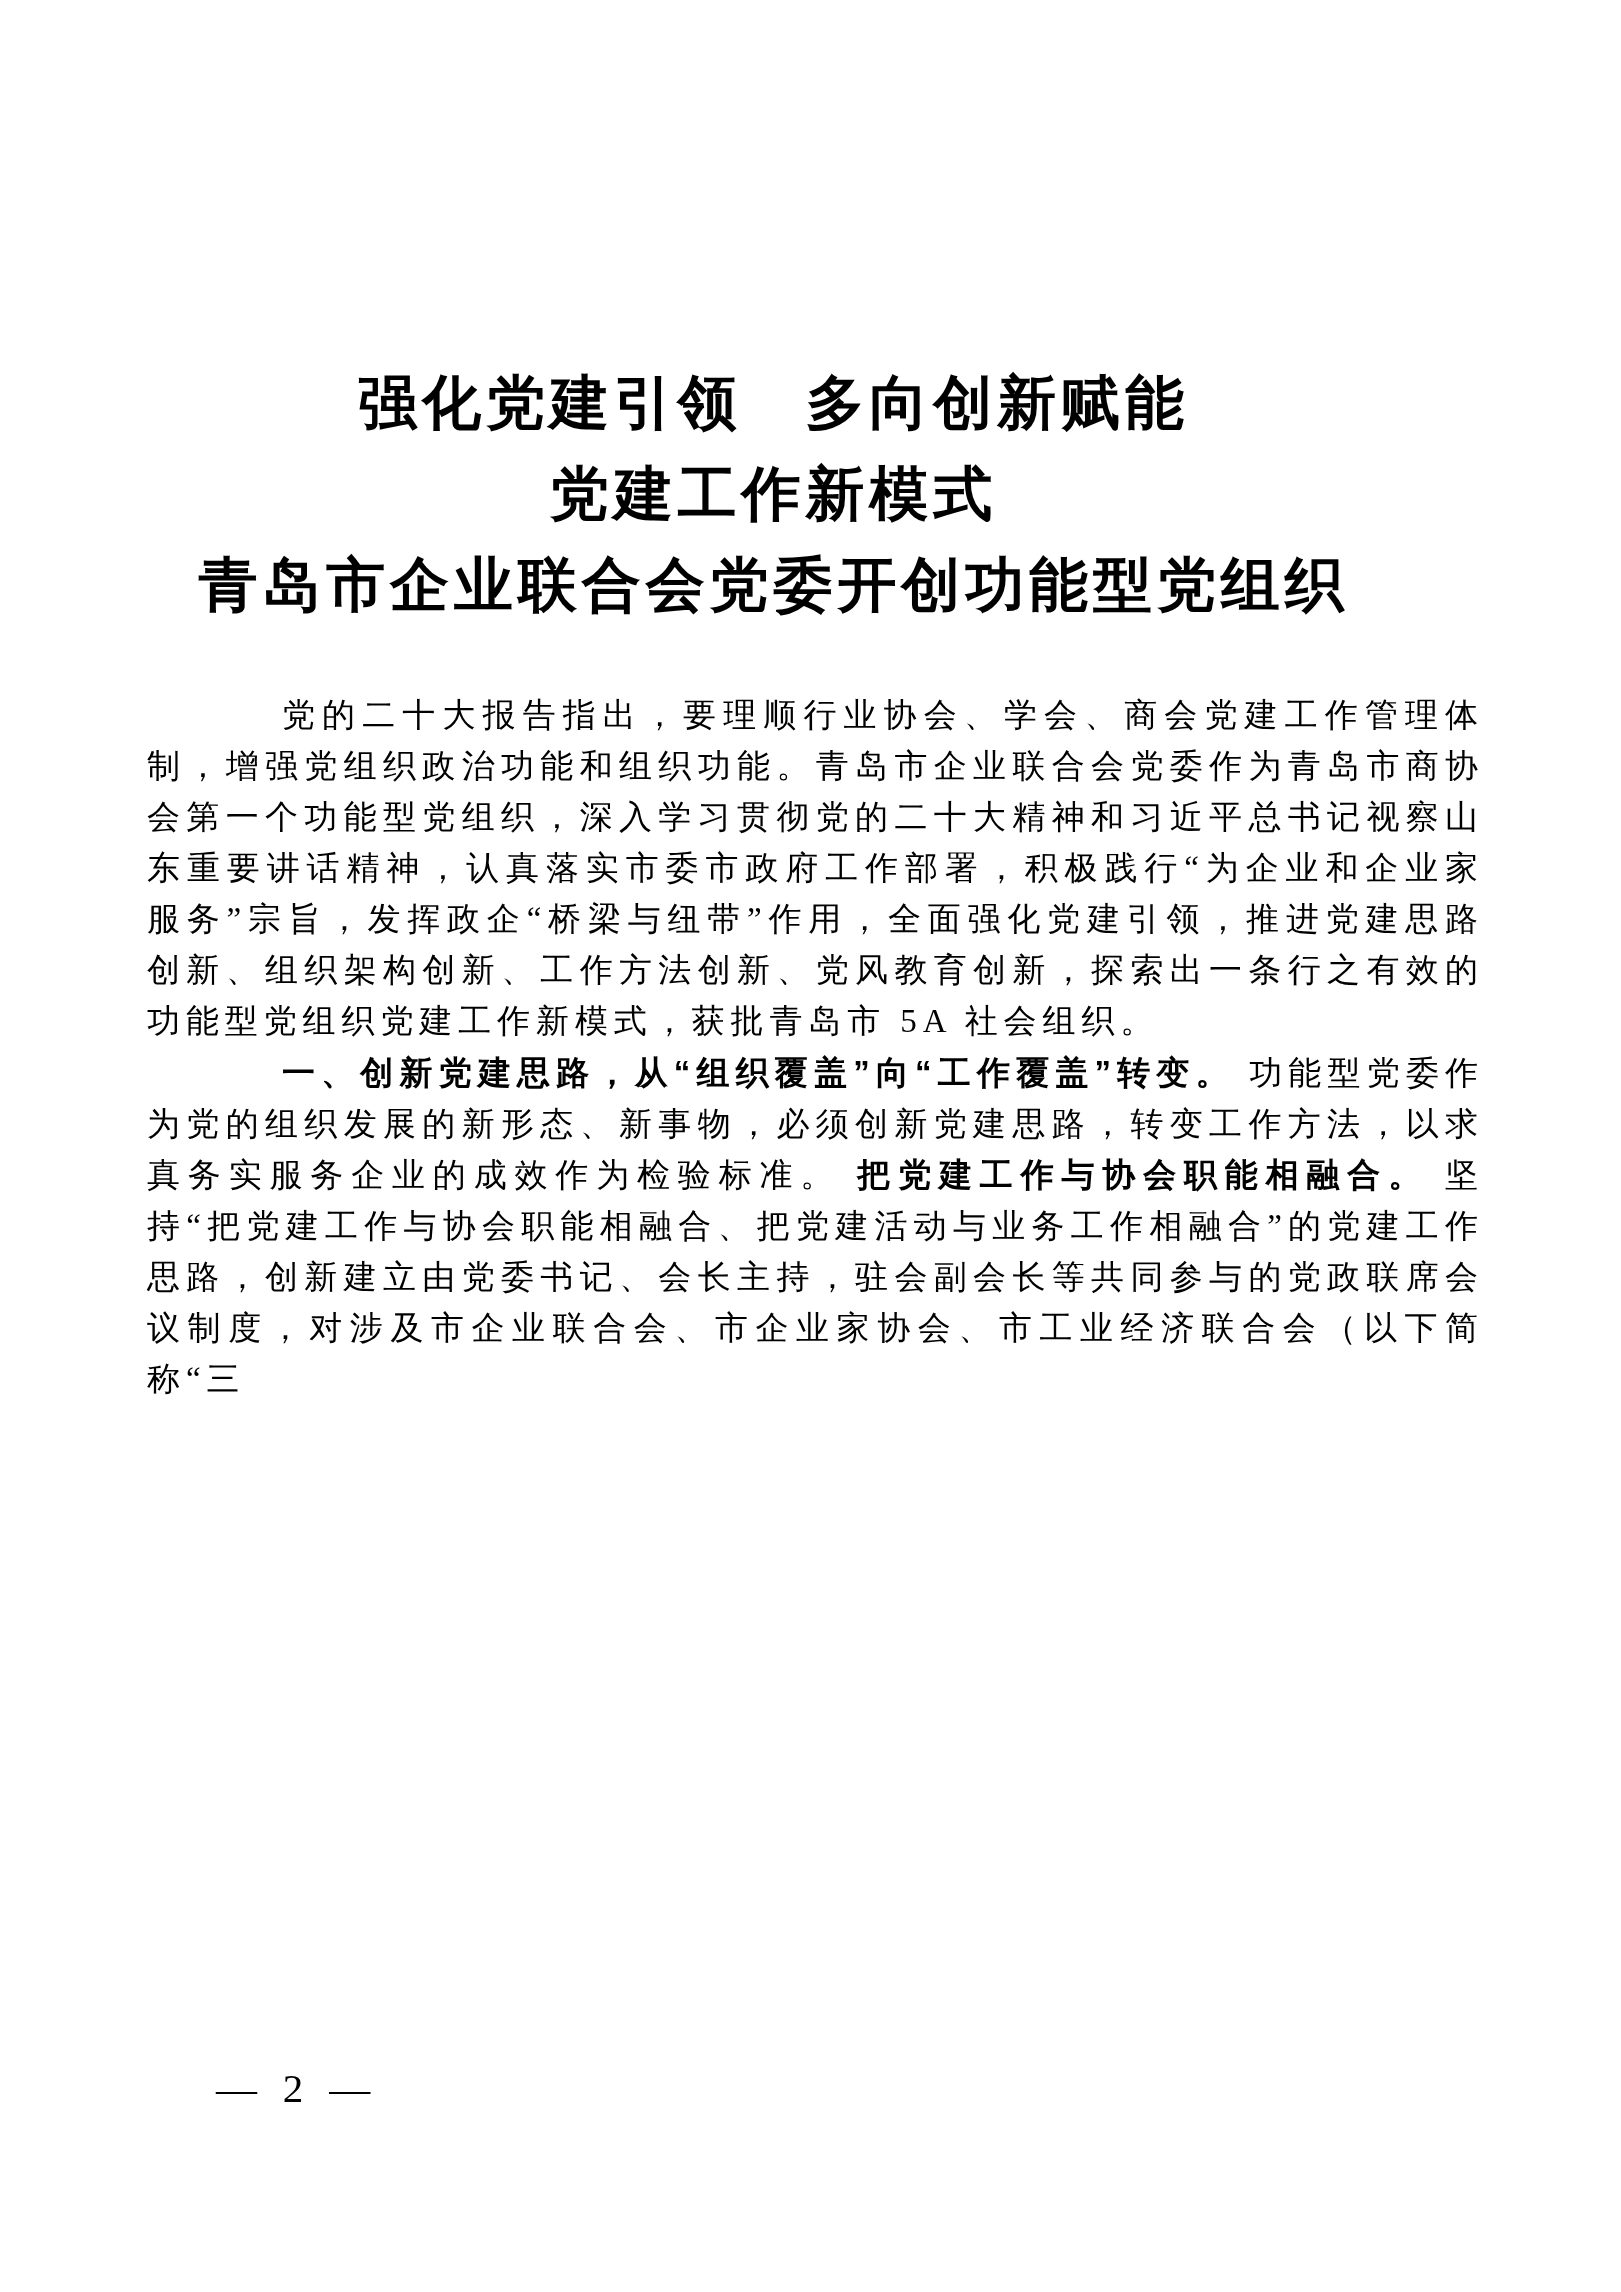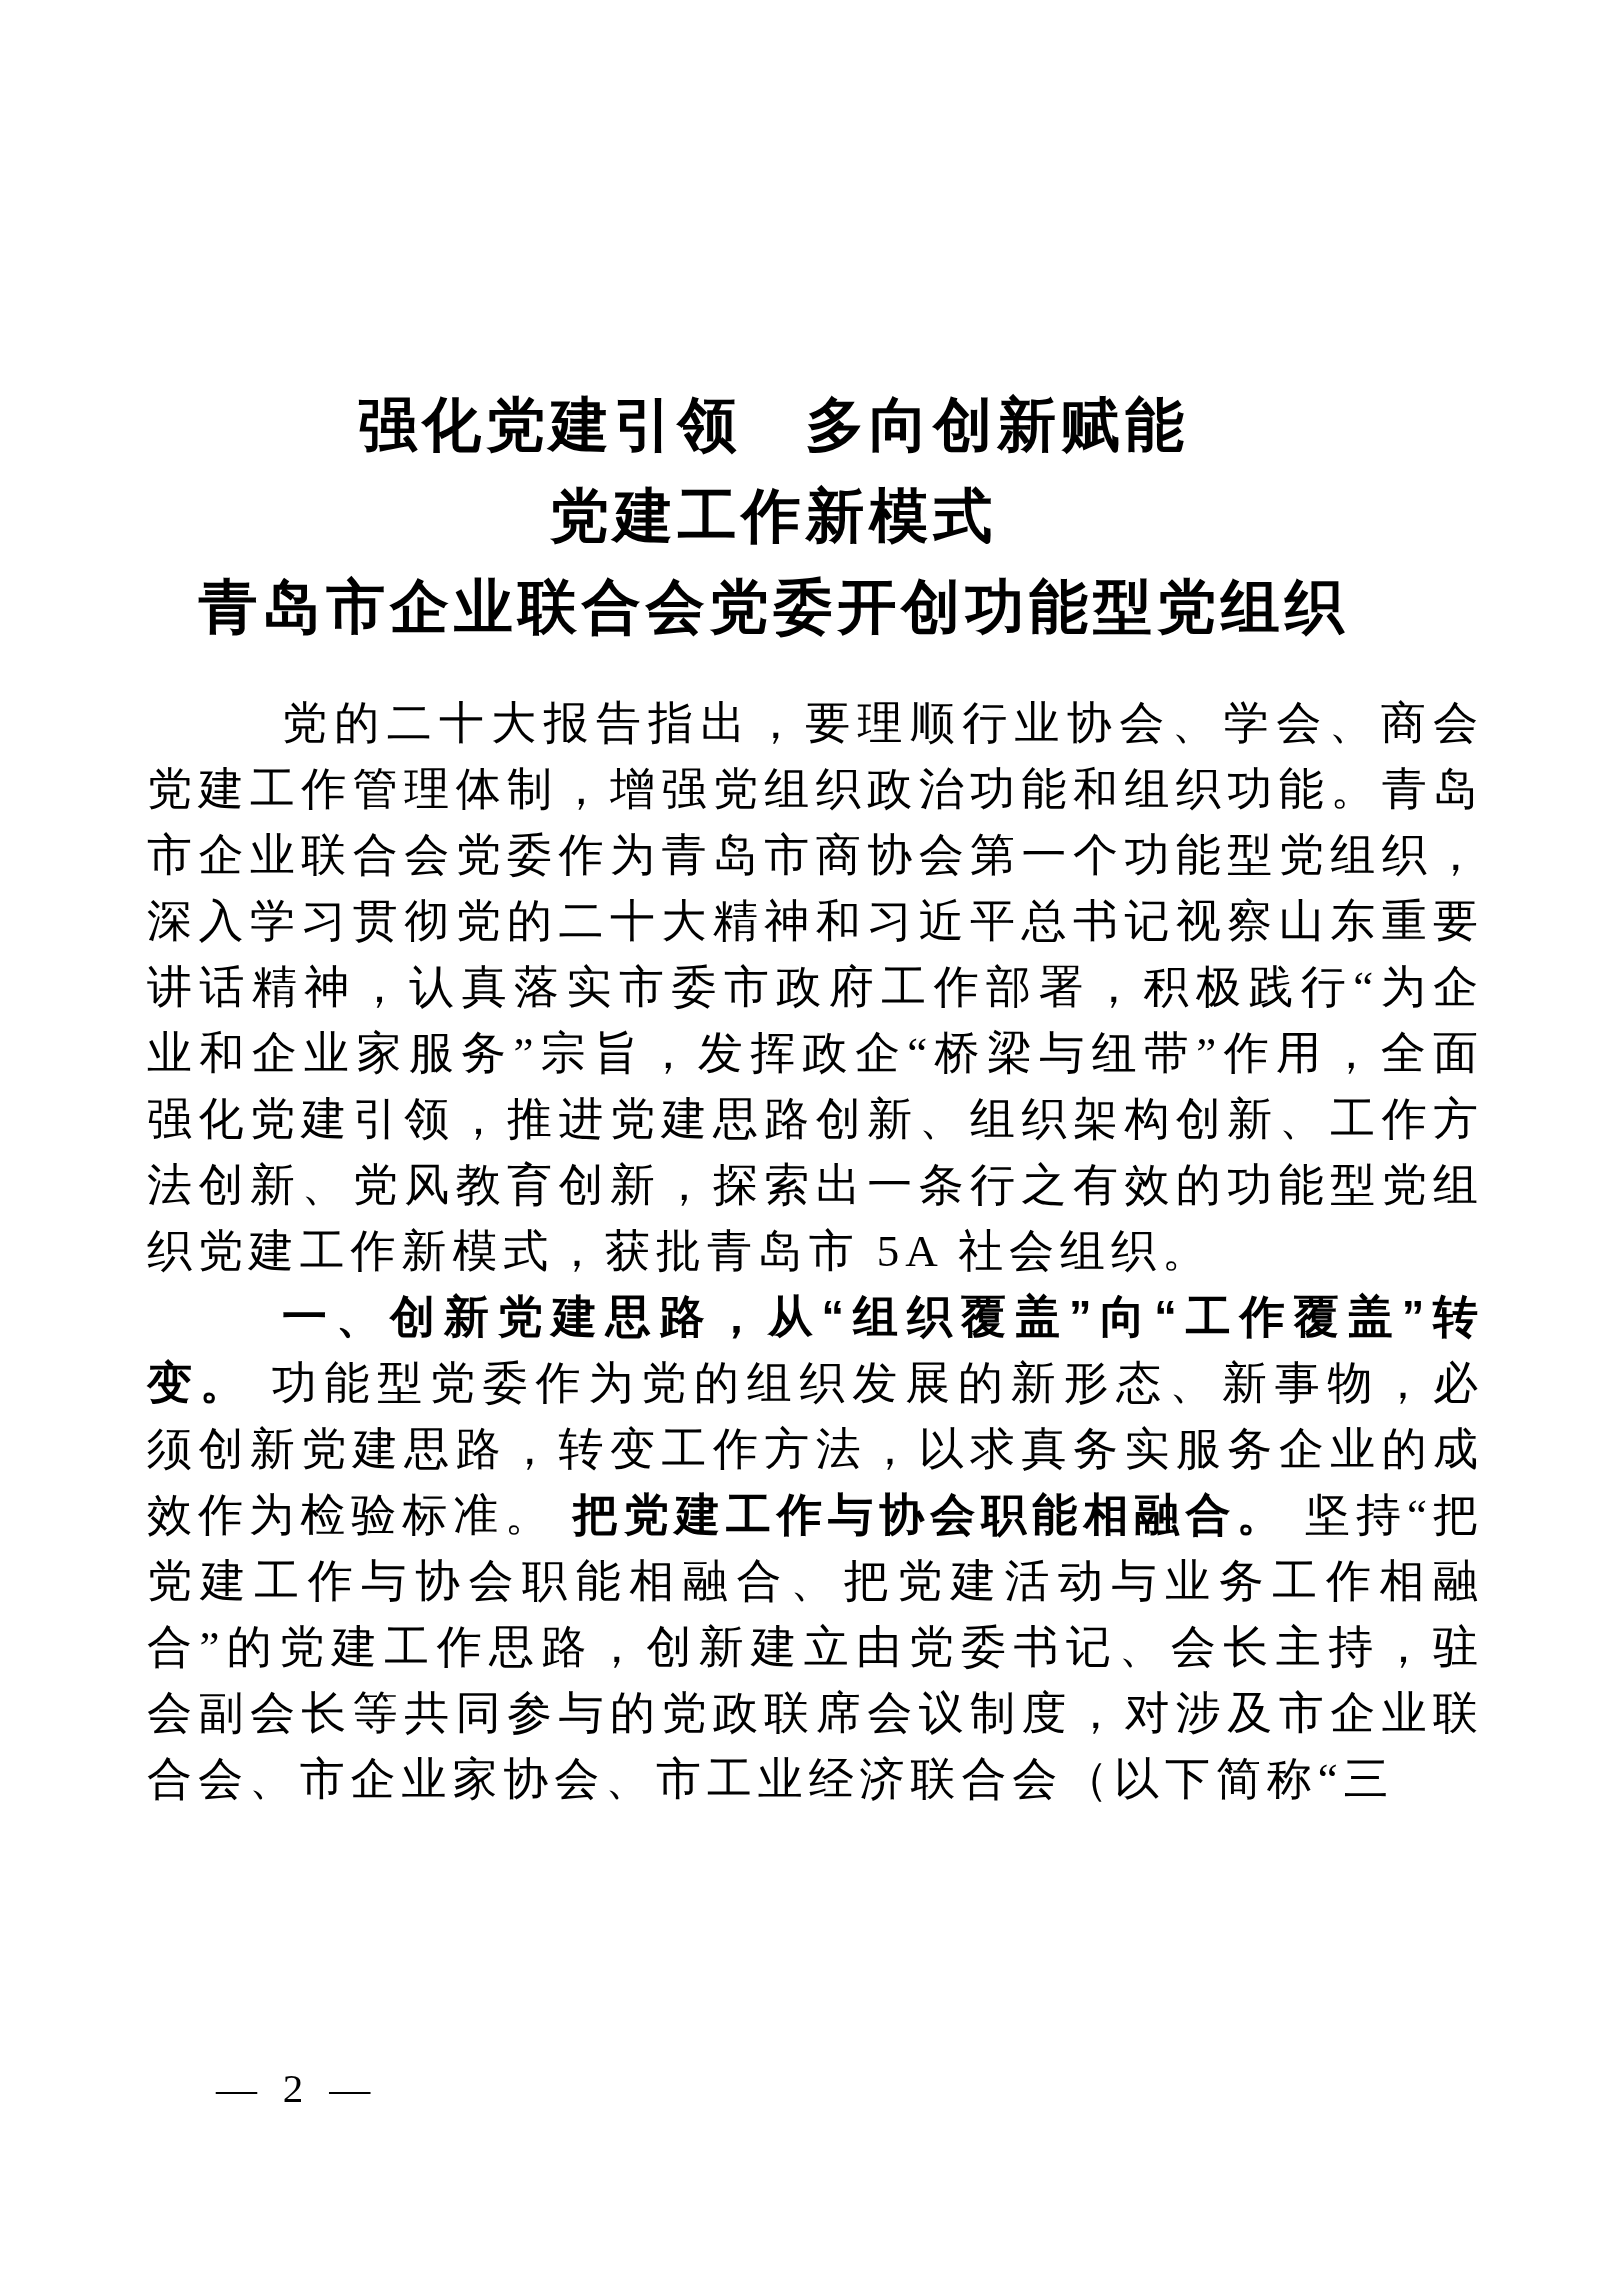--- a/index.html
+++ b/index.html
@@ -11,40 +11,40 @@
     position: relative;
     width: 1621px;
     height: 2293px;
     background: #ffffff;
     overflow: hidden;
     font-family: "Liberation Serif", serif;
     color: #000000;
   }
   .title-block {
     position: absolute;
-    top: 380px;
+    top: 358px;
     left: 0;
     width: 100%;
     padding-right: 74px;
     box-sizing: border-box;
     text-align: center;
     font-family: "Liberation Serif", serif;
     font-weight: bold;
     font-size: 59px;
     line-height: 91px;
     letter-spacing: 4.9px;
     white-space: nowrap;
   }
   .body-block {
     position: absolute;
     top: 690px;
     left: 147px;
     width: 1337px;
-    font-size: 45px;
-    line-height: 66px;
+    font-size: 33px;
+    line-height: 51px;
     letter-spacing: 5.9px;
     text-align: justify;
   }
   .para {
     margin: 0;
     padding: 0;
     text-indent: 135px;
   }
   .seg-hei-bold {
     font-family: "Liberation Sans", sans-serif;

